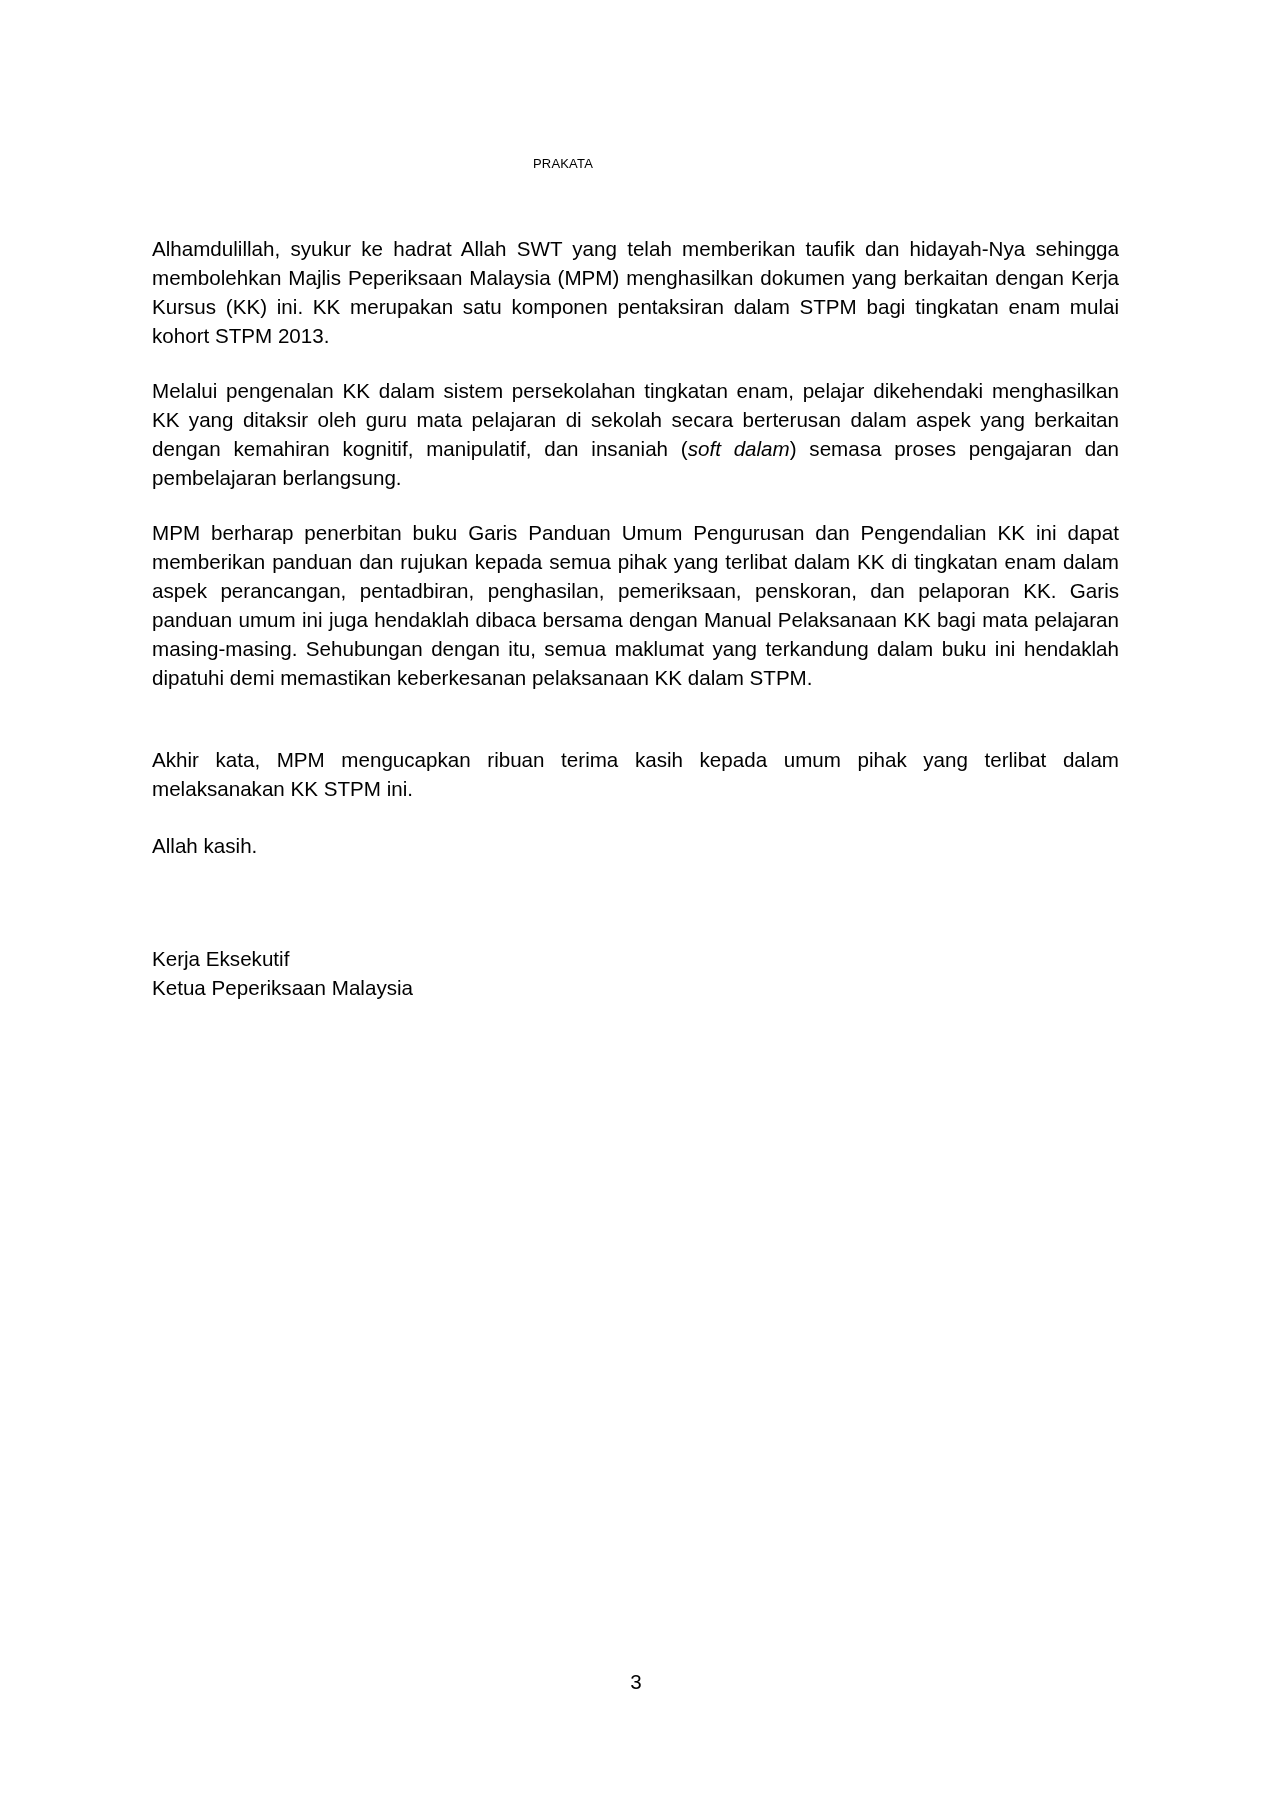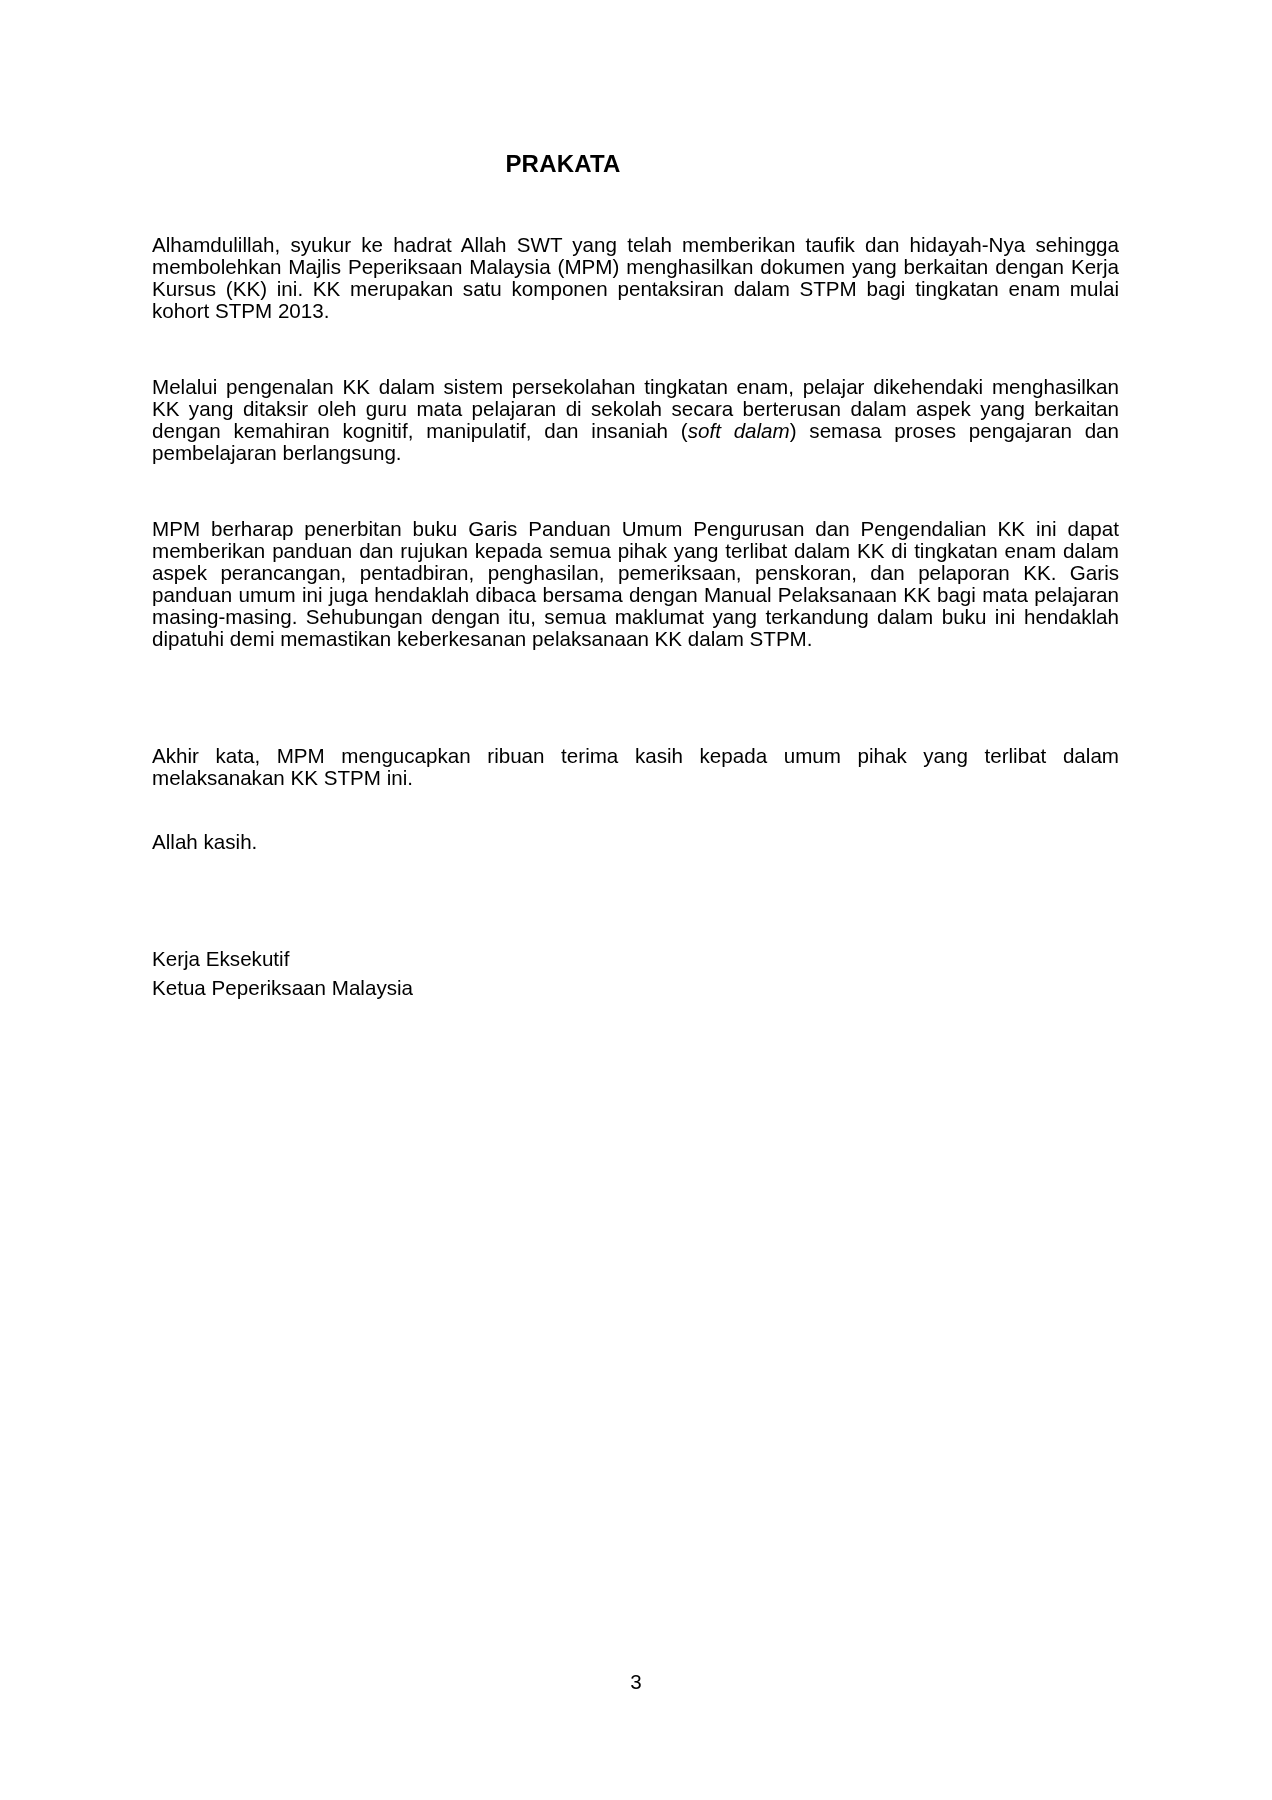--- a/index.html
+++ b/index.html
@@ -14,31 +14,31 @@
     overflow: hidden;
     font-family: "Liberation Sans", sans-serif;
     color: #000000;
   }
   .page-title {
     position: absolute;
     top: 150px;
     left: 0;
     width: 1126px;
     text-align: center;
-    font-weight: bold;
-    font-size: 24px;
+    font-weight: normal;
+    font-size: 13px;
     line-height: 28px;
     letter-spacing: 0.2px;
   }
   .body-text {
     position: absolute;
     left: 152px;
     width: 967px;
     font-size: 20.6px;
-    line-height: 22px;
+    line-height: 29px;
     text-align: justify;
     margin: 0;
   }
   p.para {
     margin: 0;
     text-align: justify;
     text-align-last: left;
   }
   #p1 { top: 234px; }
   #p2 { top: 376px; }

